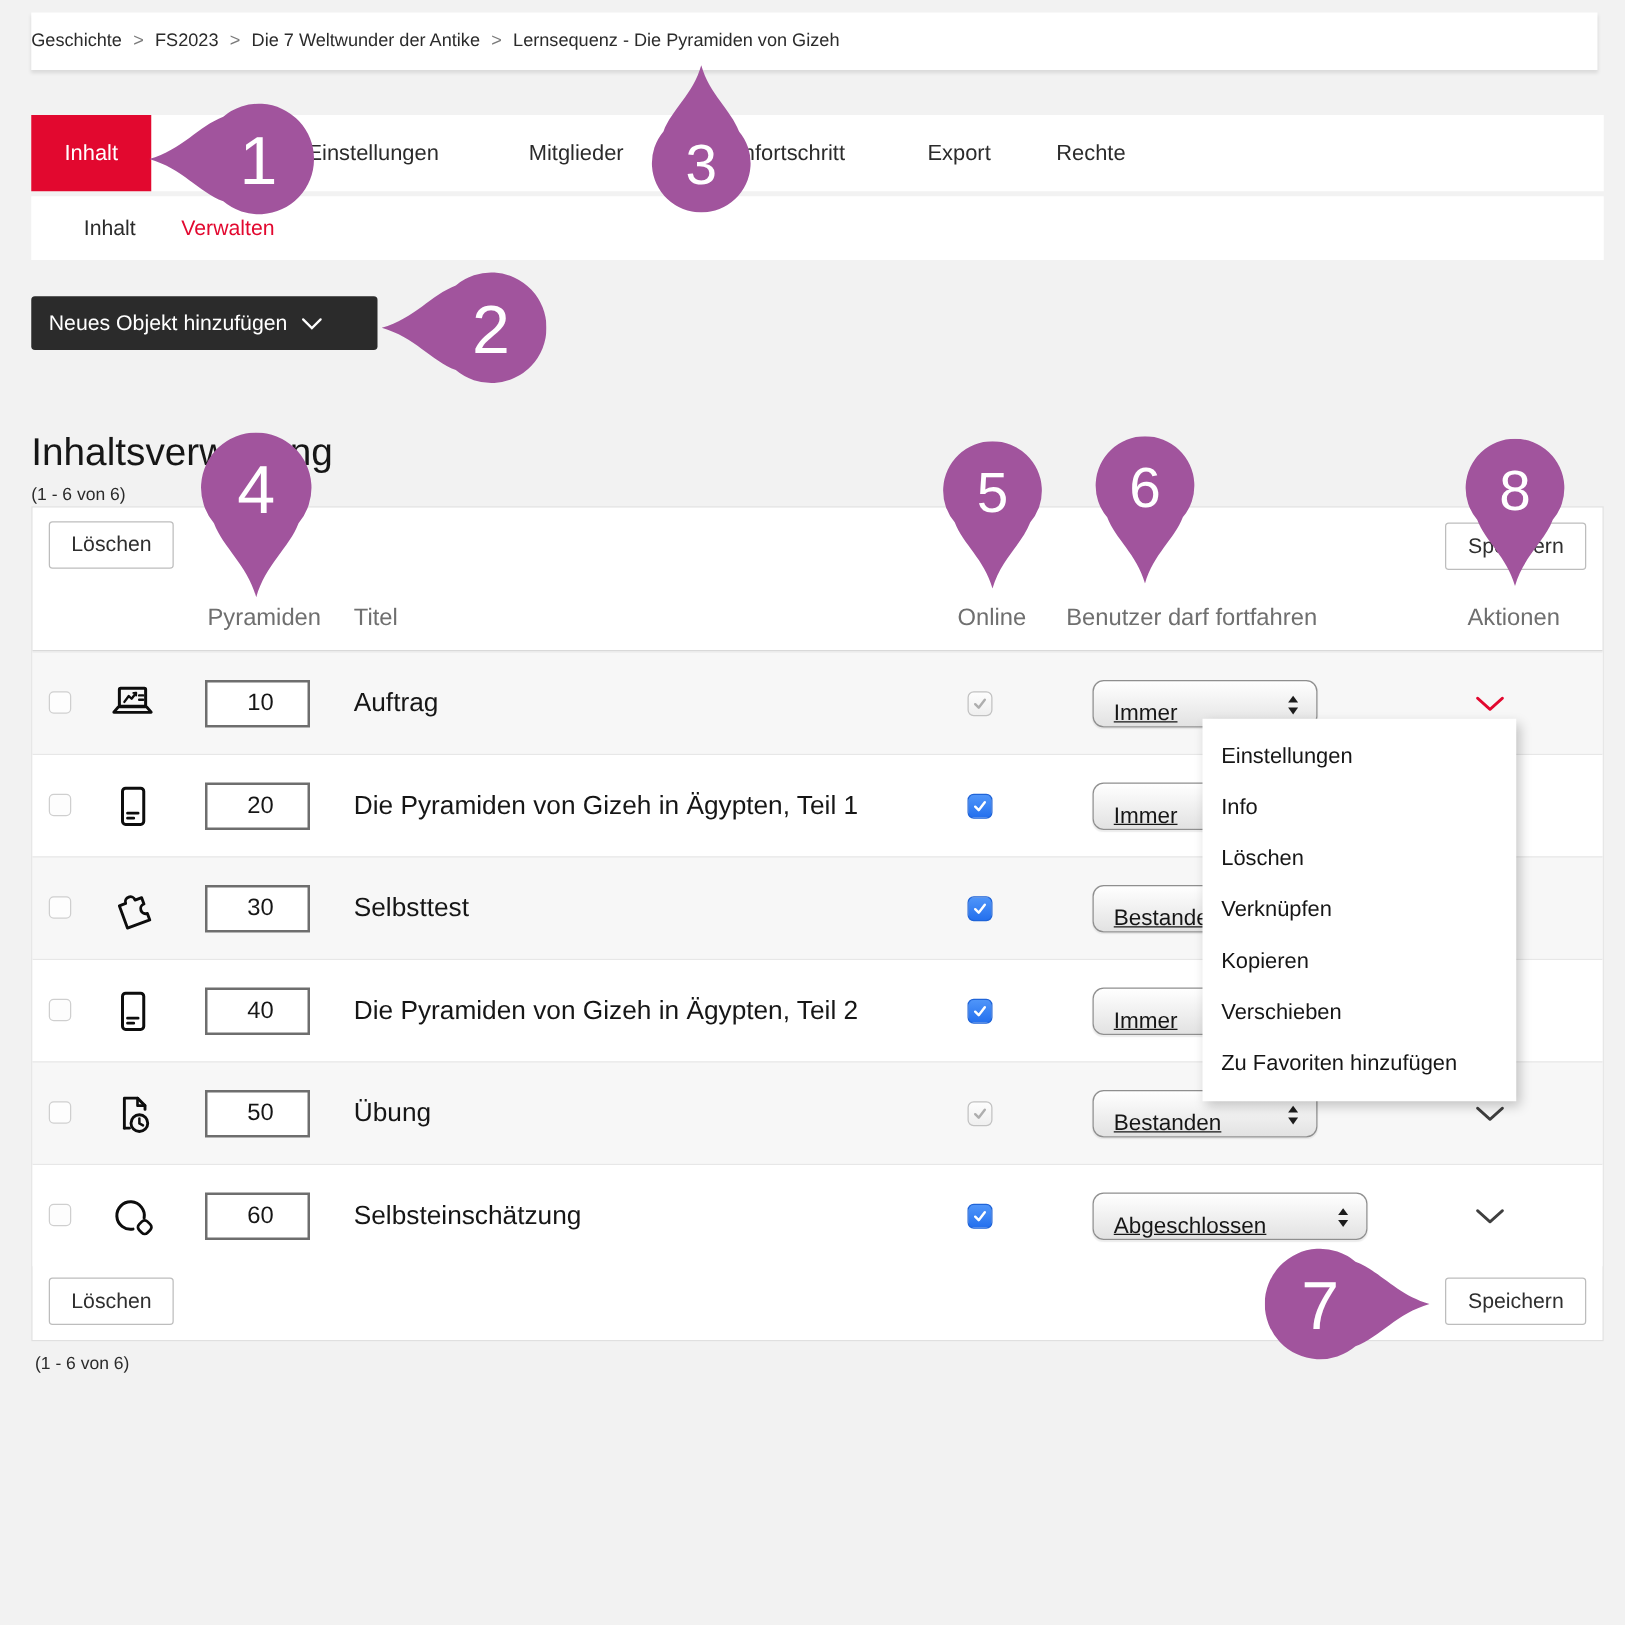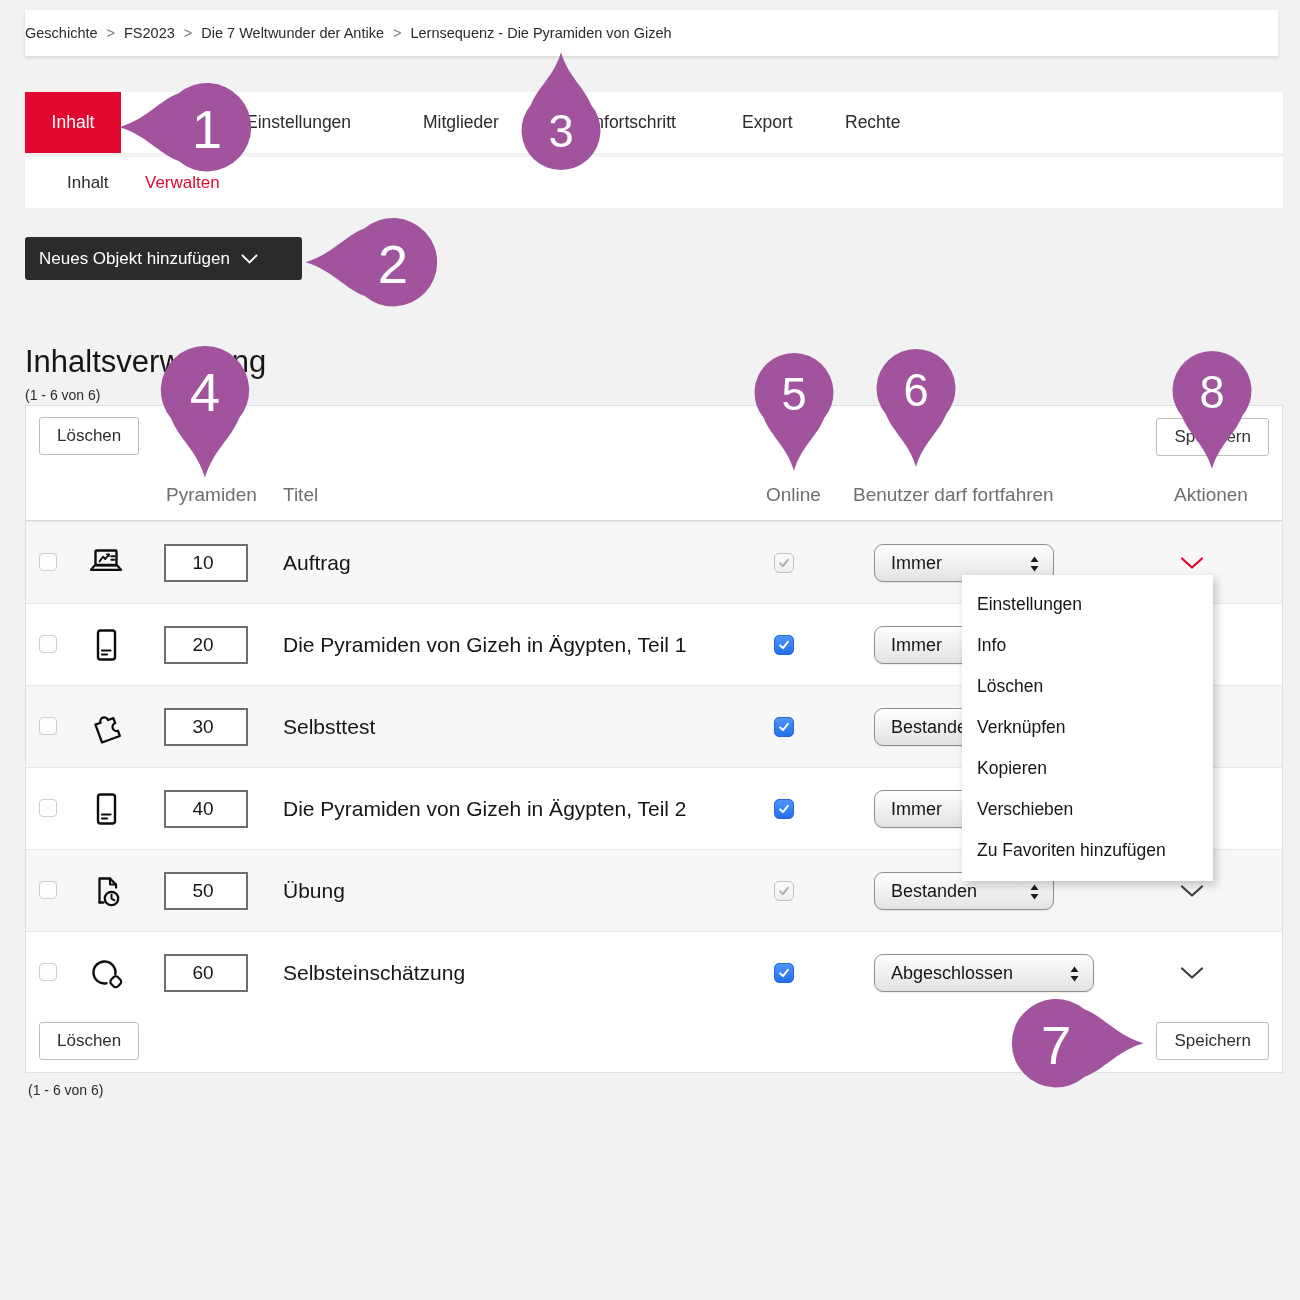--- a/index.html
+++ b/index.html
@@ -50,32 +50,32 @@
   .ch-position{left:140px;} .ch-titel{left:257px;} .ch-online{left:740px;}
   .ch-proceed{left:827px;} .ch-aktionen{left:1148px;}
 
   .row{position:relative;height:82px;border-top:1px solid #e7e7e7;background:#fff;}
   .row:first-of-type{border-top:none;}
   .row.alt{background:#f7f7f7;}
   .row-check{position:absolute;left:13px;top:31px;width:18px;height:18px;border:1.5px solid #cfcfcf;
     border-radius:4px;background:#fdfdfd;cursor:pointer;}
   .row-icon{position:absolute;left:60px;top:21px;width:40px;height:40px;}
   .pos-input{position:absolute;left:138px;top:22px;width:84px;height:38px;border:2px solid #6e6e6e;
-    background:#fff;font-size:19px;color:#161616;text-align:center;padding-right:6px;font-family:inherit;}
+    background:#fff;font-size:19px;color:#161616;text-align:right;padding-right:27px;font-family:inherit;}
   .row-title{position:absolute;left:257px;top:0;height:82px;display:flex;align-items:center;
     font-size:21px;color:#161616;}
   .online-box{position:absolute;left:748px;top:31px;width:20px;height:20px;border-radius:5px;cursor:pointer;
     display:flex;align-items:center;justify-content:center;}
   .online-box.checked{background:linear-gradient(#4f95f9,#2470ee);border:1px solid #1f64d8;}
   .online-box.checked svg path{stroke:#fff;}
   .online-box.checked-disabled{background:linear-gradient(#fdfdfd,#efefef);border:1px solid #c2c2c2;}
   .online-box.checked-disabled svg path{stroke:#aeaeae;}
   .sel{position:absolute;left:848px;top:22px;height:38px;width:180px;border:1px solid #8f8f8f;border-radius:9px;
-    background:linear-gradient(#ffffff,#e2e2e2);display:flex;align-items:center;padding:0 34px 0 16px;
-    font-size:18px;color:#161616;cursor:pointer;box-shadow:0 1px 1px rgba(0,0,0,0.08);}
+    background:linear-gradient(#ffffff,#e2e2e2);display:flex;align-items:flex-end;padding:0 34px 0 16px;
+    font-size:18px;color:#161616;cursor:pointer;box-shadow:0 1px 1px rgba(0,0,0,0.08);text-decoration:underline;}
   .sel .spin{position:absolute;right:13px;top:10px;}
   .sel.wide{width:220px;}
   .act-chevron{position:absolute;left:1154px;top:34px;width:24px;height:14px;cursor:pointer;}
   .act-chevron svg path{stroke:#3f3f3f;}
   .act-chevron.open svg path{stroke:var(--red);}
   .tfoot{position:relative;height:59px;}
 
   
   .action-menu{position:absolute;left:962px;top:575px;width:251px;background:#fff;z-index:50;
     box-shadow:3px 4px 9px rgba(0,0,0,0.22);padding:9px 0 10px 0;}

